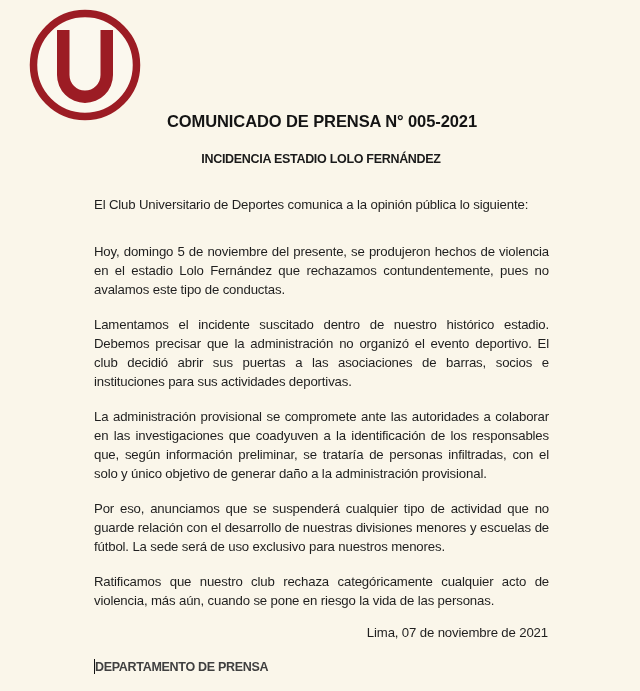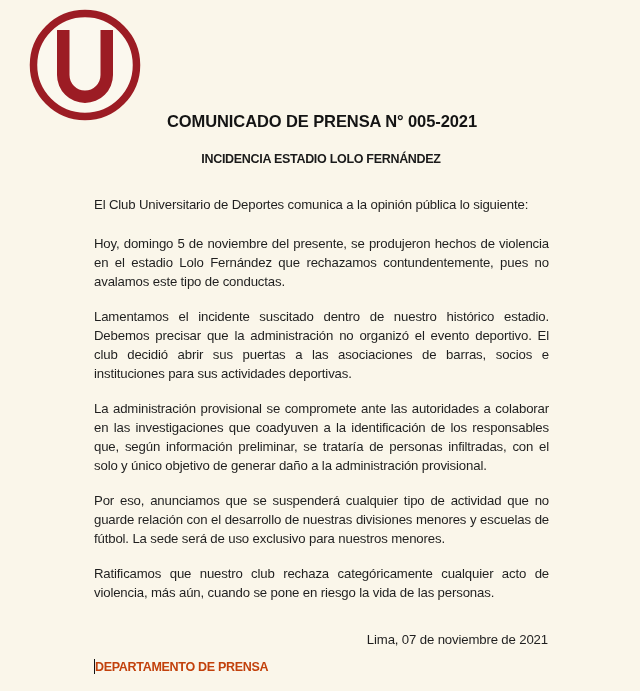--- a/index.html
+++ b/index.html
@@ -52,40 +52,39 @@
     font-size: 13.2px;
     line-height: 19px;
     letter-spacing: -0.15px;
   }
   .body-text p {
     margin: 0 0 16px 0;
     text-align: justify;
   }
   .body-text p.intro {
     text-align: left;
-    margin-bottom: 20px;
+    margin-bottom: 28px;
   }
   .date {
     position: absolute;
     left: 94px;
     width: 454px;
     top: 625px;
     text-align: right;
     font-size: 13.2px;
     letter-spacing: -0.15px;
-    margin-top: 7px;
   }
   .signature {
     position: absolute;
     left: 94px;
     top: 659px;
     font-weight: bold;
     font-size: 12.5px;
     letter-spacing: -0.3px;
-    color: #c2410c;
+    color: #404040;
   }
   .cursor {
     display: inline-block;
     width: 1px;
     height: 15px;
     background: #111;
     vertical-align: -3px;
     margin-right: 0;
   }
 </style>

